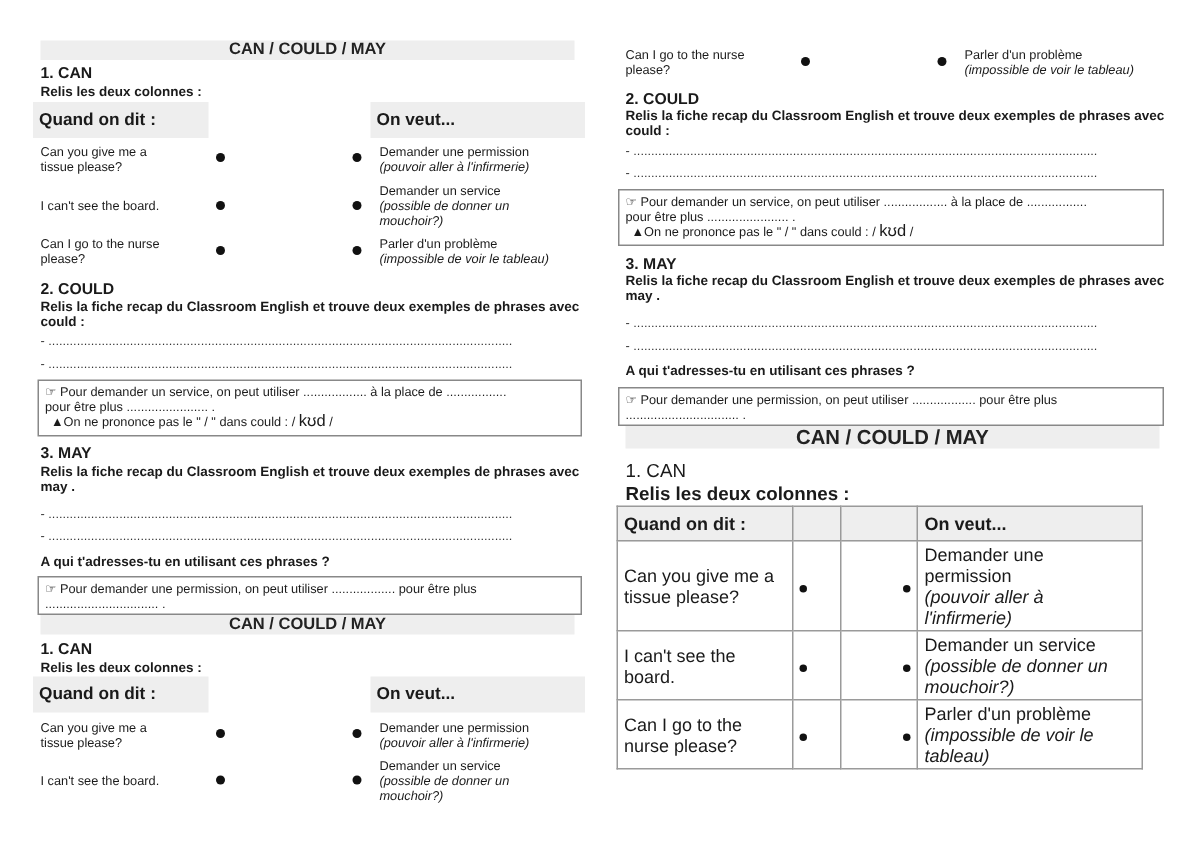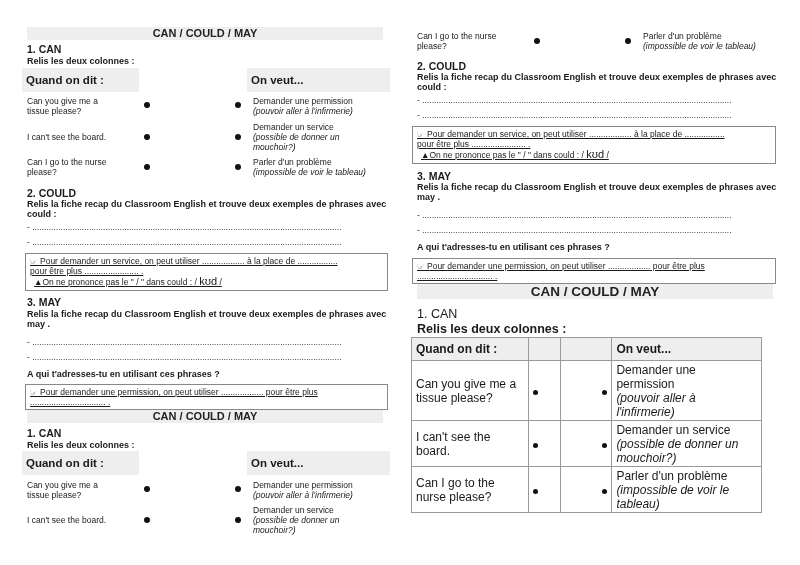--- a/index.html
+++ b/index.html
@@ -10,21 +10,21 @@
   .b-small { height: 13px; line-height: 13px; font-size: 11px; }
   .b-large { height: 15px; line-height: 15px; font-size: 13.5px; }
   .h-sec { font-size: 10.5px; font-weight: bold; line-height: 11px; }
   .sub { font-size: 9px; font-weight: bold; line-height: 10px; }
   .txt { font-size: 8.5px; line-height: 10px; }
   .it { font-style: italic; }
   .colhead { background: #eeeeee; font-size: 11.5px; font-weight: bold; padding-left: 4px;
              height: 24px; line-height: 24px; }
   .dot { width: 6px; height: 6px; border-radius: 50%; background: #111; }
   .dots { font-size: 8.5px; line-height: 10px; white-space: nowrap; overflow: hidden; color: #333; }
-  .box { border: 1px solid #888; box-sizing: border-box; font-size: 8.5px; line-height: 10px; padding: 2px 4px; text-decoration: underline; }
+  .box { border: 1px solid #888; box-sizing: border-box; font-size: 8.5px; line-height: 10px; padding: 2px 4px; }
   .kud { font-size: 11px; }
   table.big { border-collapse: collapse; font-size: 12px; line-height: 14px; }
   table.big td { border: 1px solid #9a9a9a; padding: 0 4px; vertical-align: middle; }
   table.big tr.hd td { background: #eeeeee; font-weight: bold; height: 22px; }
   .bigdot { width: 5px; height: 5px; border-radius: 50%; background: #111; display: inline-block; }
 </style>
 </head>
 <body>
 
 <div class="abs banner b-small" style="left:27px;top:27px;width:356px;">CAN / COULD / MAY</div>

